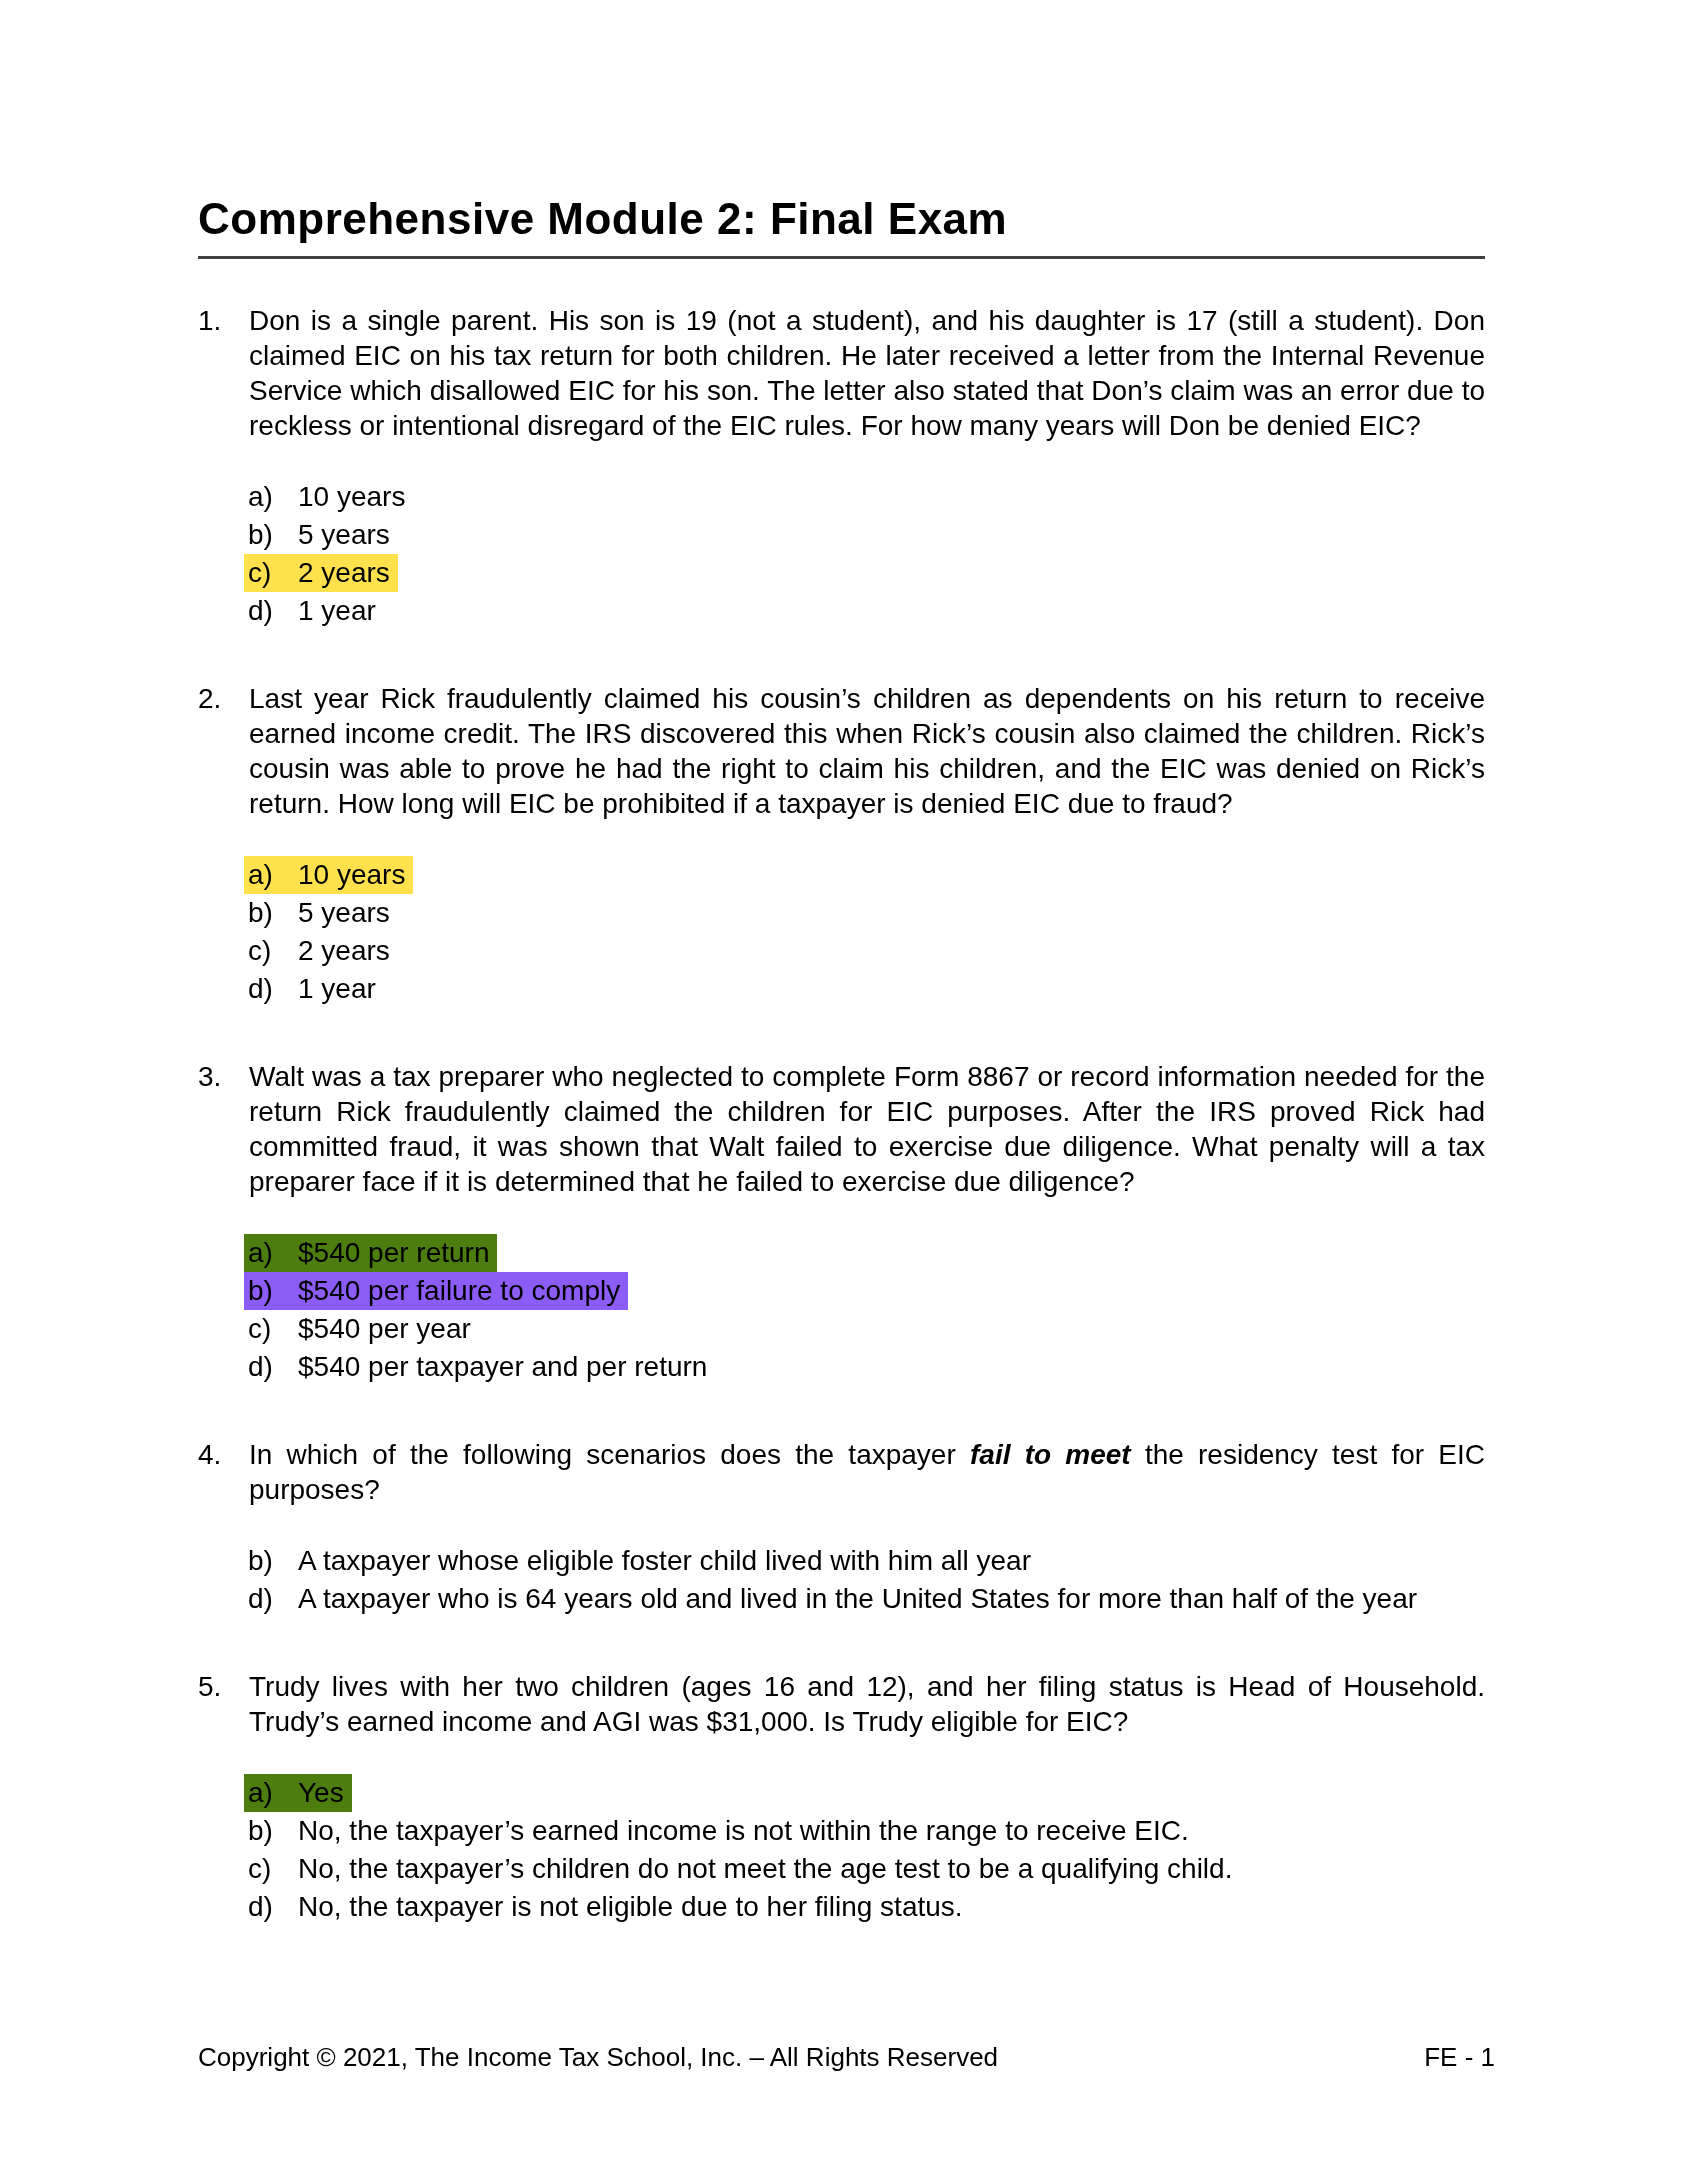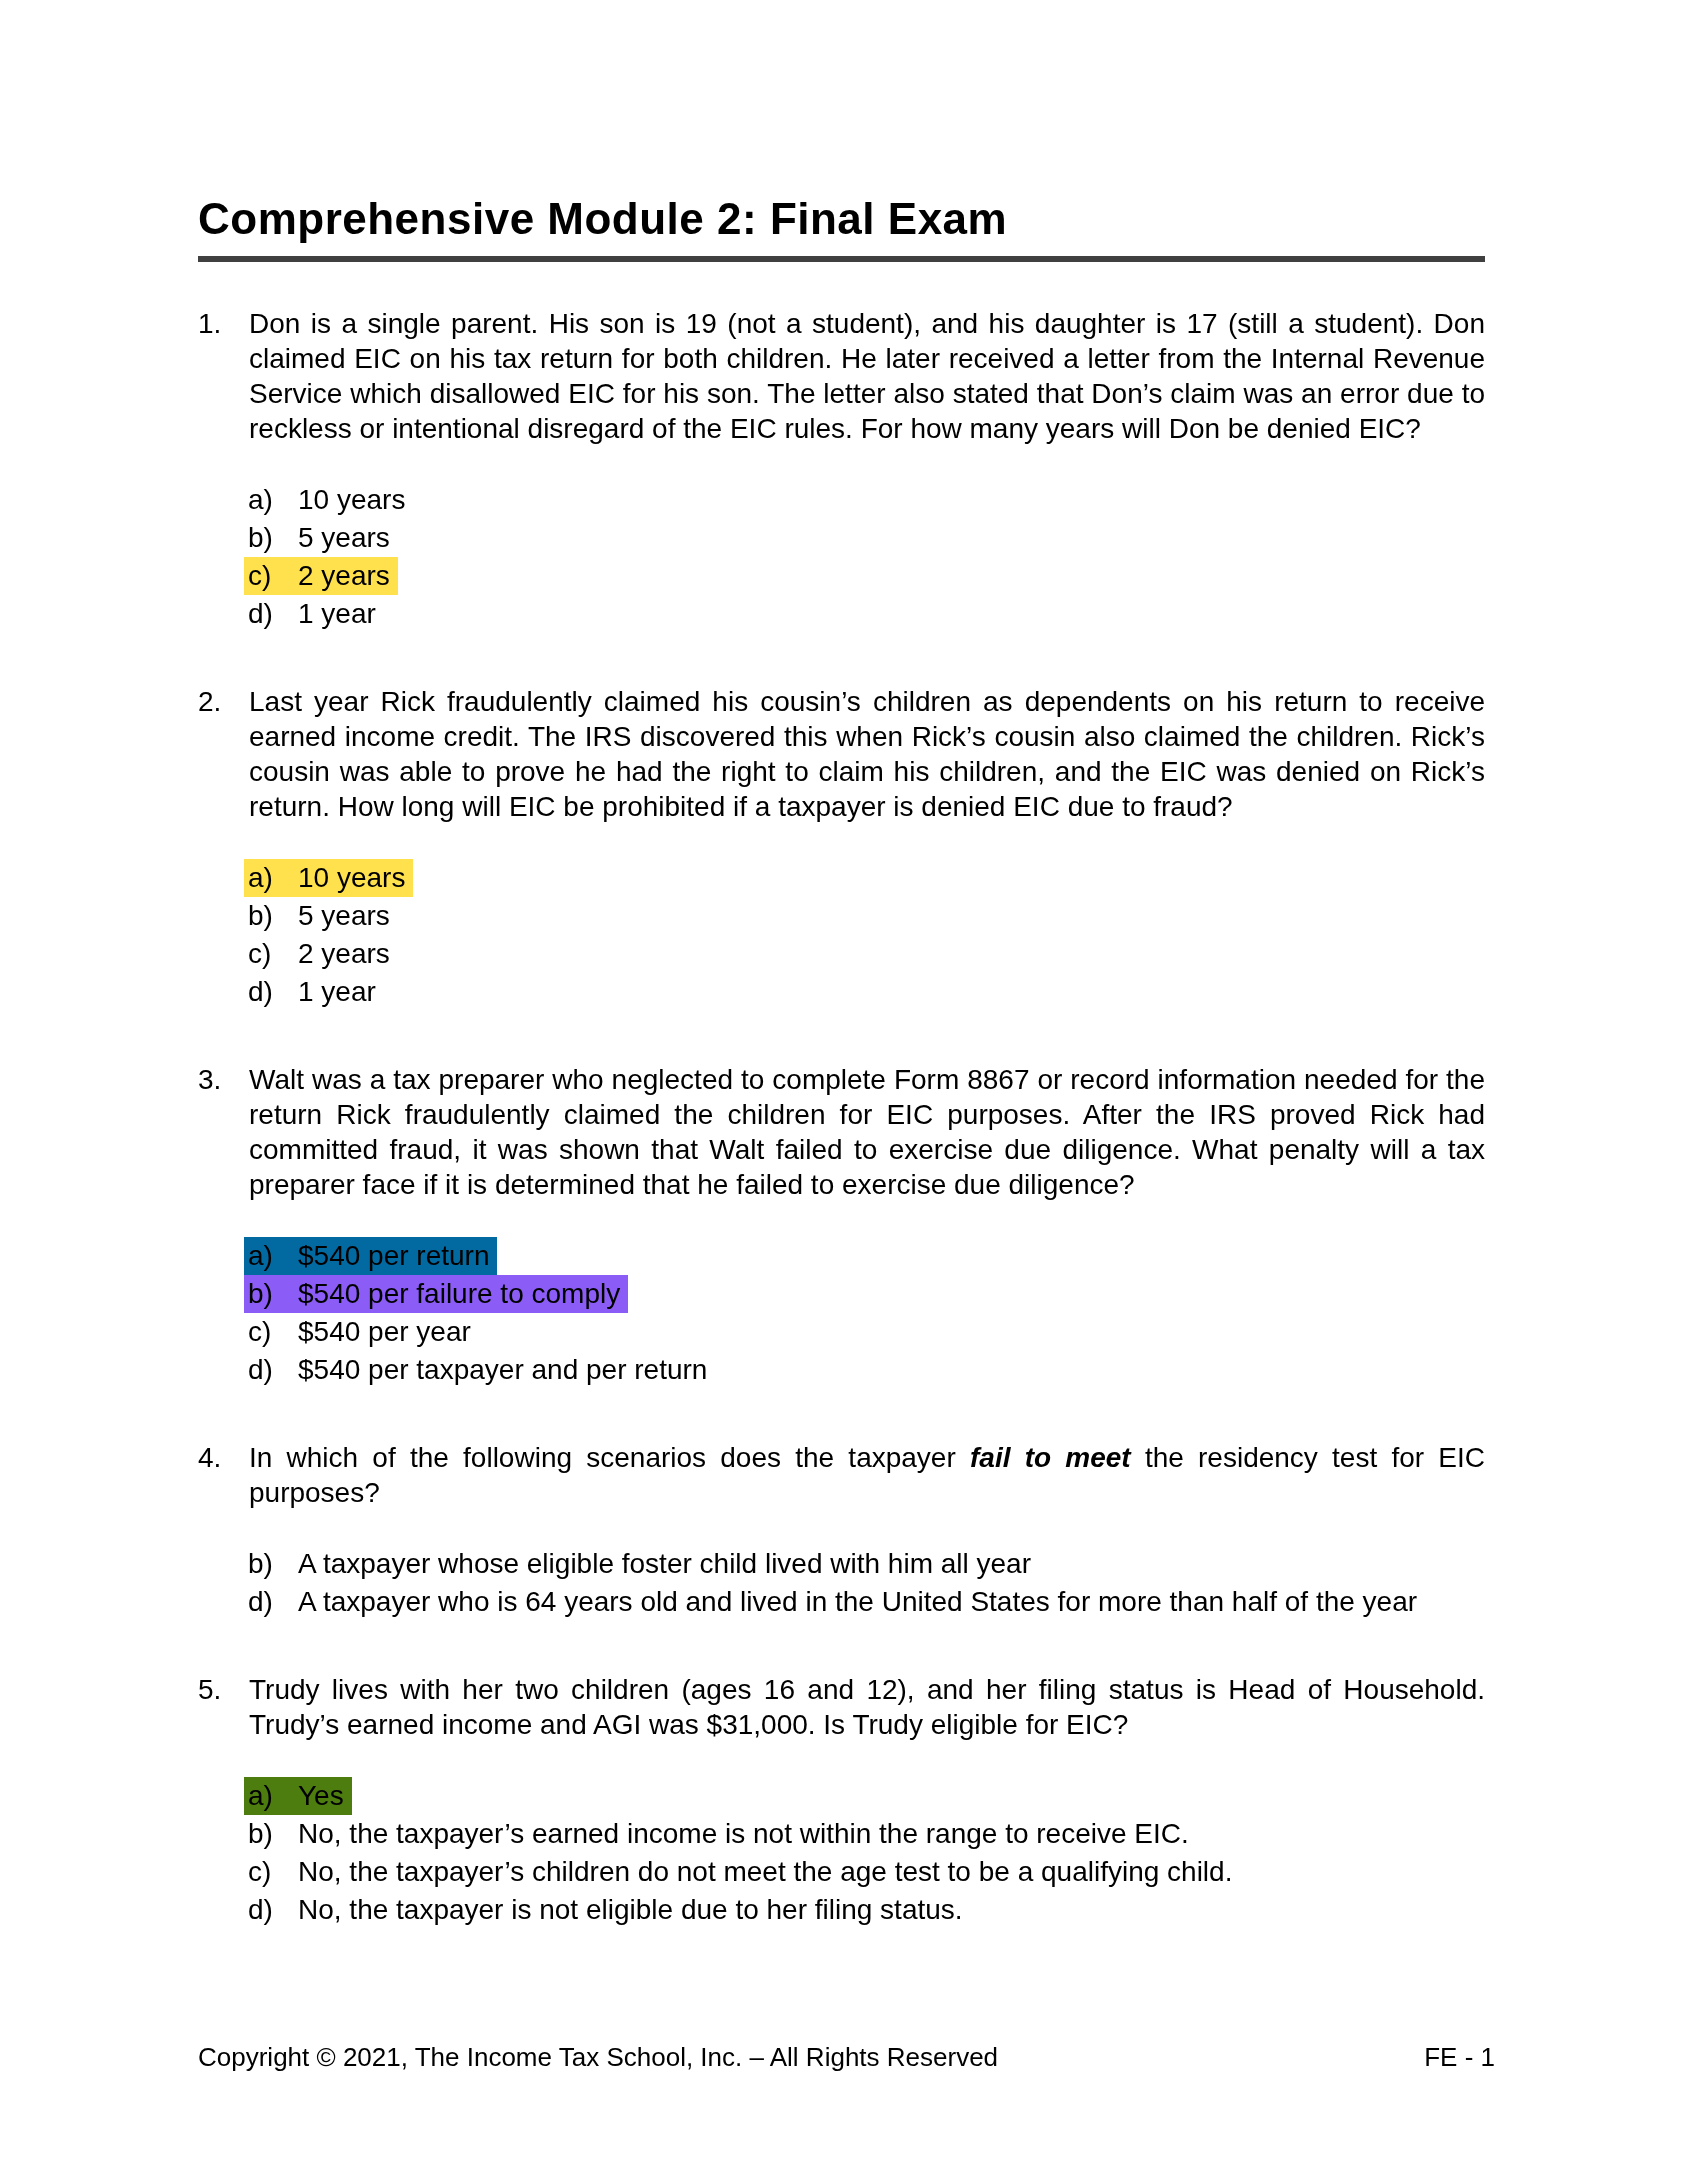--- a/index.html
+++ b/index.html
@@ -18,21 +18,21 @@
     color: #000000;
     font-size: 28px;
     line-height: 35px;
   }
   .title {
     font-size: 44px;
     line-height: 51px;
     font-weight: bold;
     margin: 0 0 0 0;
     padding-bottom: 12px;
-    border-bottom: 6px solid #404040;
+    border-bottom: 3px solid #404040;
     letter-spacing: 0.5px;
   }
   .question {
     margin-top: 51px;
   }
   .question:first-of-type {
     margin-top: 44px;
   }
   .q-row {
     display: flex;
@@ -126,21 +126,21 @@
     </div>
   </div>
 
   <div class="question">
     <div class="q-row">
       <span class="q-num">3.</span>
       <div class="q-text"><span>Walt was a tax preparer who neglected to complete Form 8867 or record information needed for the return Rick fraudulently claimed the children for EIC purposes.  After the IRS proved Rick had committed fraud, it was shown that Walt failed to exercise due diligence.  What penalty will a tax preparer face if it is determined that he failed to exercise due diligence?</span></div>
     </div>
     <div class="options">
       <div class="option">
-        <span class="opt-hl" style="background-color: #0369a1;"><span class="opt-letter">a)</span><span class="opt-text">$540 per return</span></span>
+        <span class="opt-hl" style="background-color: #4d7c0f;"><span class="opt-letter">a)</span><span class="opt-text">$540 per return</span></span>
       </div>
       <div class="option">
         <span class="opt-hl" style="background-color: #8b5cf6;"><span class="opt-letter">b)</span><span class="opt-text">$540 per failure to comply</span></span>
       </div>
       <div class="option">
         <span class="opt-hl"><span class="opt-letter">c)</span><span class="opt-text">$540 per year</span></span>
       </div>
       <div class="option">
         <span class="opt-hl"><span class="opt-letter">d)</span><span class="opt-text">$540 per taxpayer and per return</span></span>
       </div>

